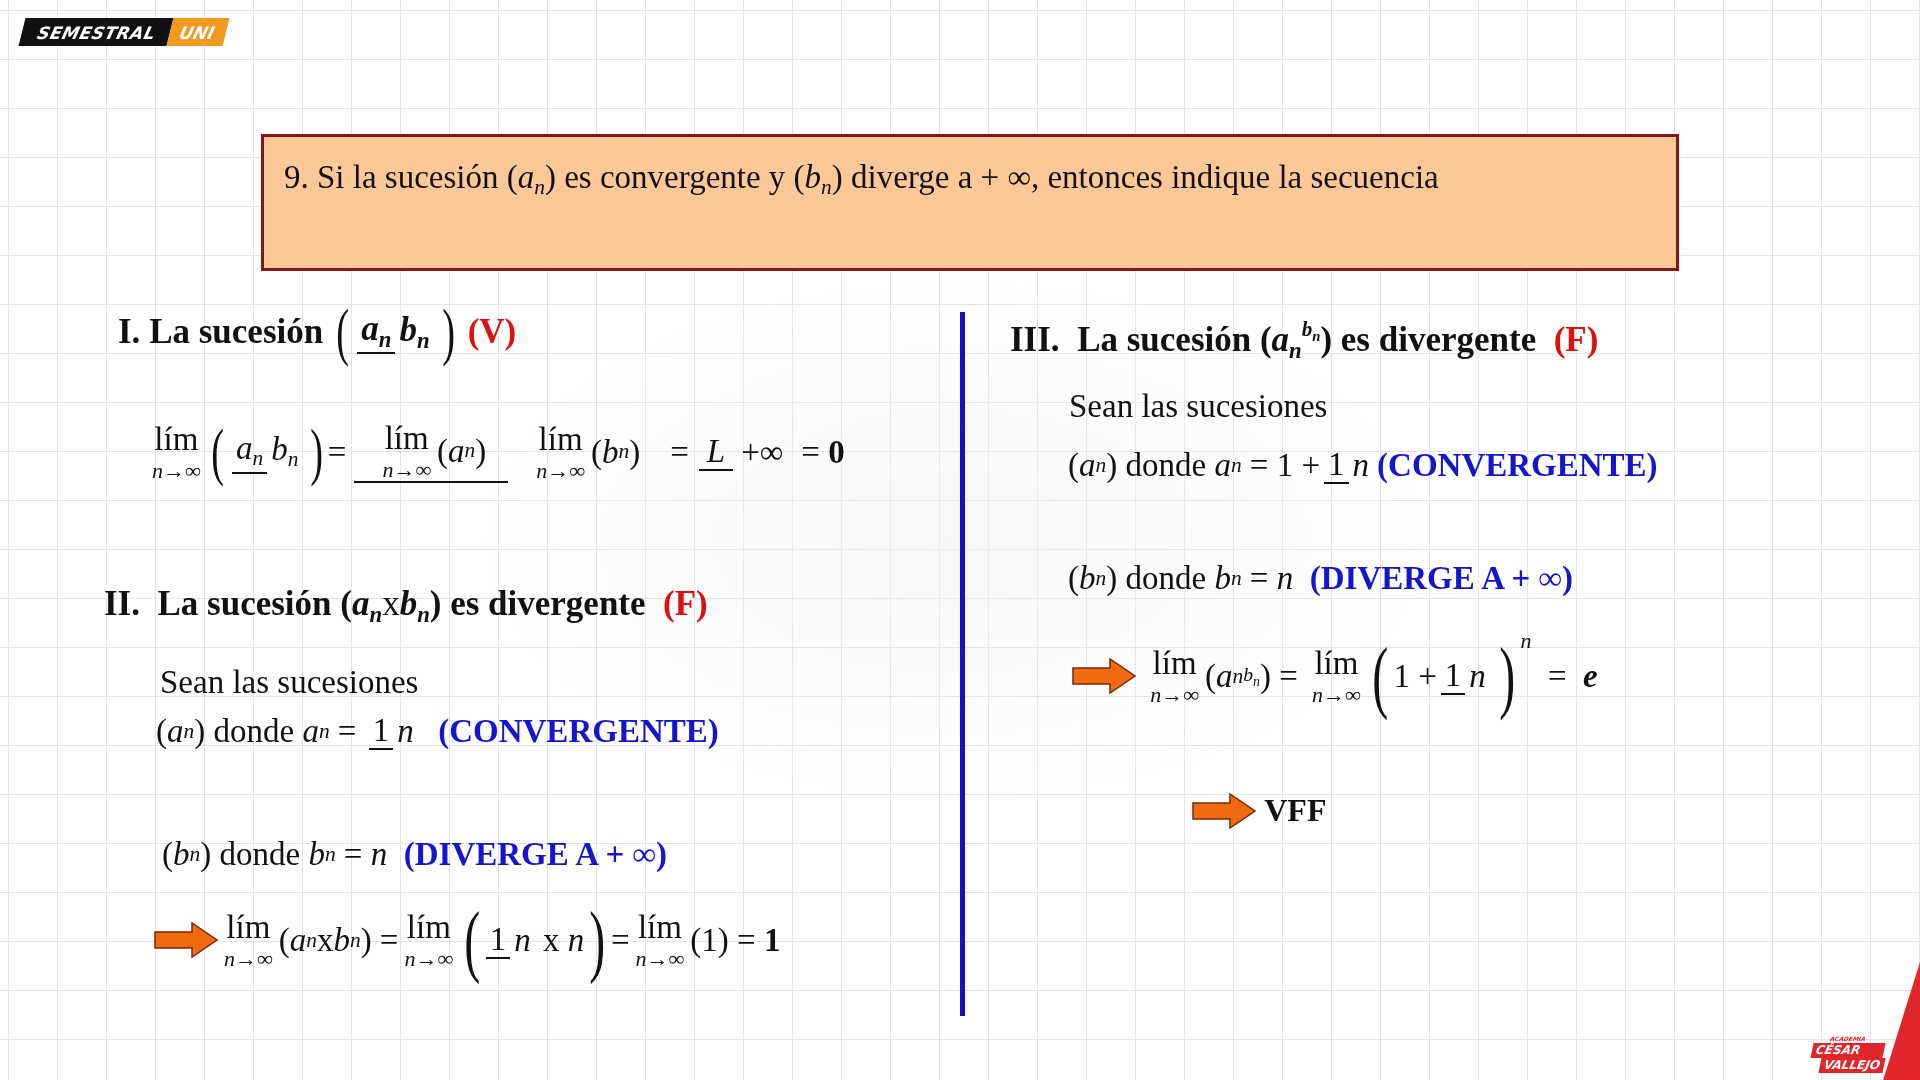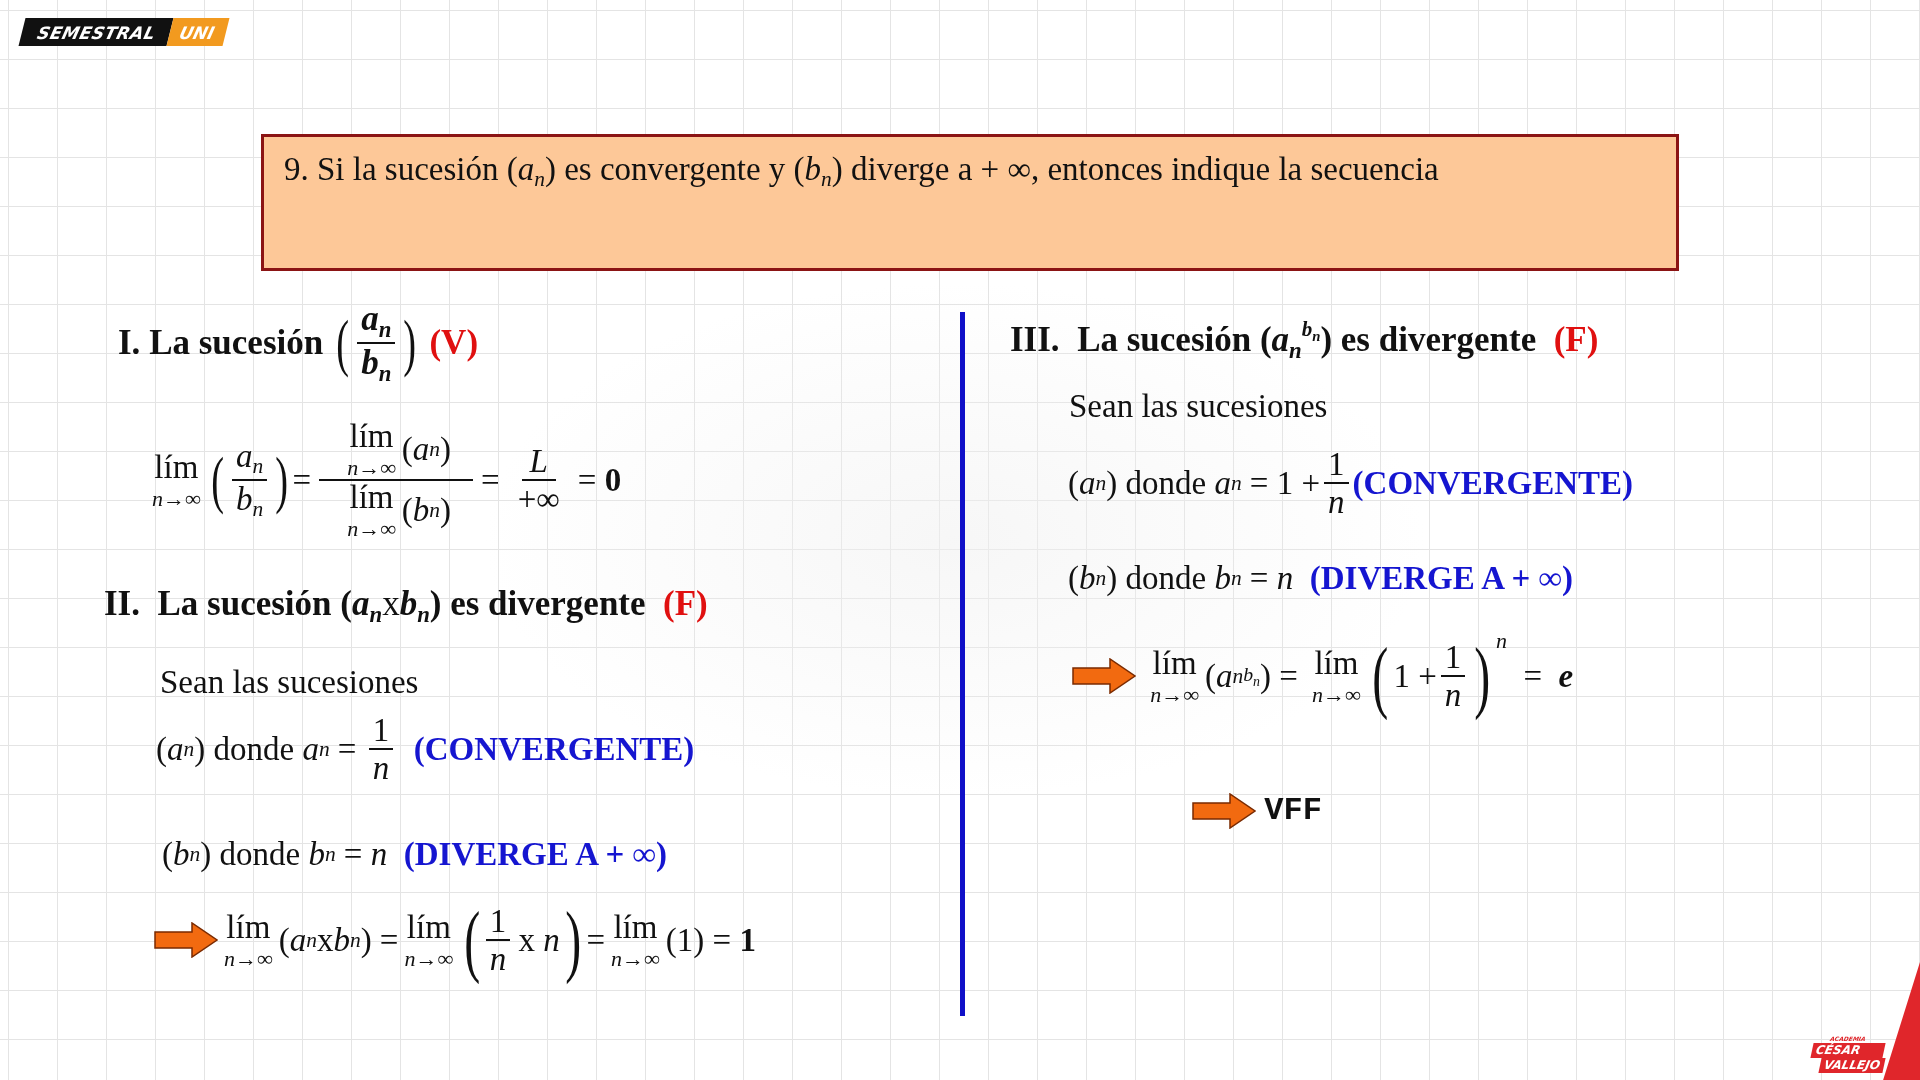--- a/index.html
+++ b/index.html
@@ -29,33 +29,33 @@
   }
   .logo-top .org {
     background:#f29a1f; color:#fff; font-family:"DejaVu Sans", sans-serif;
     font-weight:bold; font-style:italic; font-size:17px;
     padding:3px 12px 0 10px; transform:skewX(-14deg); line-height:25px;
   }
   
   .qbox {
     left:261px; top:134px; width:1418px; height:137px;
     background:#fdc898; border:3px solid #8b1414; box-sizing:border-box;
-    font-size:33px; line-height:58px; padding:3px 18px 0 20px;
+    font-size:33px; line-height:58px; padding:11px 18px 0 20px;
   }
   .qbox .l2 { padding-left:34px; }
   .mi { font-style:italic; }
   sub.s { font-size:0.65em; vertical-align:-0.3em; }
   sup.p { font-size:0.6em; vertical-align:0.7em; }
   .red { color:#e01010; font-weight:bold; }
   .blue { color:#1515d0; font-weight:bold; }
   .bold { font-weight:bold; }
   .heading { font-size:35px; font-weight:bold; white-space:nowrap; }
   .txt { font-size:33px; white-space:nowrap; }
   .math { font-size:33px; white-space:nowrap; display:flex; align-items:center; }
-  .frac { display:inline-flex; flex-direction:column; align-items:center; vertical-align:middle; margin:0 4px;justify-content:space-between; }
+  .frac { display:inline-flex; flex-direction:row; align-items:center; vertical-align:middle; margin:0 4px;justify-content:space-between; }
   .frac .num { border-bottom:2.5px solid #111; padding:0 4px; line-height:1.1; }
   .frac .den { padding:0 4px; line-height:1.1; }
   .lim { display:inline-flex; flex-direction:column; align-items:center; vertical-align:middle; margin:0 6px; line-height:1; }
   .lim .lw { font-size:33px; }
   .lim .ls { font-size:22px; font-style:italic; margin-top:4px; }
   .bigparen { font-size:80px; font-weight:200; line-height:1; transform:scaleX(0.6); display:inline-block; }
   .midparen { font-size:64px; font-weight:200; line-height:1; transform:scaleX(0.6); display:inline-block; }
   .divider { left:960px; top:312px; width:5px; height:704px; background:#1010c8; }
   .arrow {
     width:64px; height:36px; display:inline-block; vertical-align:middle;
@@ -247,21 +247,21 @@
   <span class="bigparen">)</span>
   <sup style="font-size:22px; align-self:flex-start; margin-top:-8px;"><i>n</i></sup>
   &nbsp;&nbsp;=&nbsp;&nbsp;
   <span class="bold mi">e</span>
 </div>
 
 <div class="abs math" style="left:1192px; top:792px;">
   <svg class="arrow" viewBox="0 0 64 36">
       <path d="M1 10 H38 V1 L63 18 L38 35 V26 H1 Z" fill="#f26a10" stroke="#7a2a00" stroke-width="1.5"></path>
     </svg>
-  &nbsp;<span class="bold" style="font-size:32px;font-family:Liberation Mono, monospace;">VFF</span>
+  &nbsp;<span class="bold" style="font-size:32px;">VFF</span>
 </div>
 
 <svg class="abs red-stripe" viewBox="0 0 60 160">
     <path d="M60 0 L60 160 L10 160 Z" fill="#e0262b"></path>
   </svg>
 <div class="abs cv-logo">
   <span class="line top">ACADEMIA</span>
   <span class="line">CÉSAR</span>
   <span class="line" style="margin-left:8px;">VALLEJO</span>
 </div>

